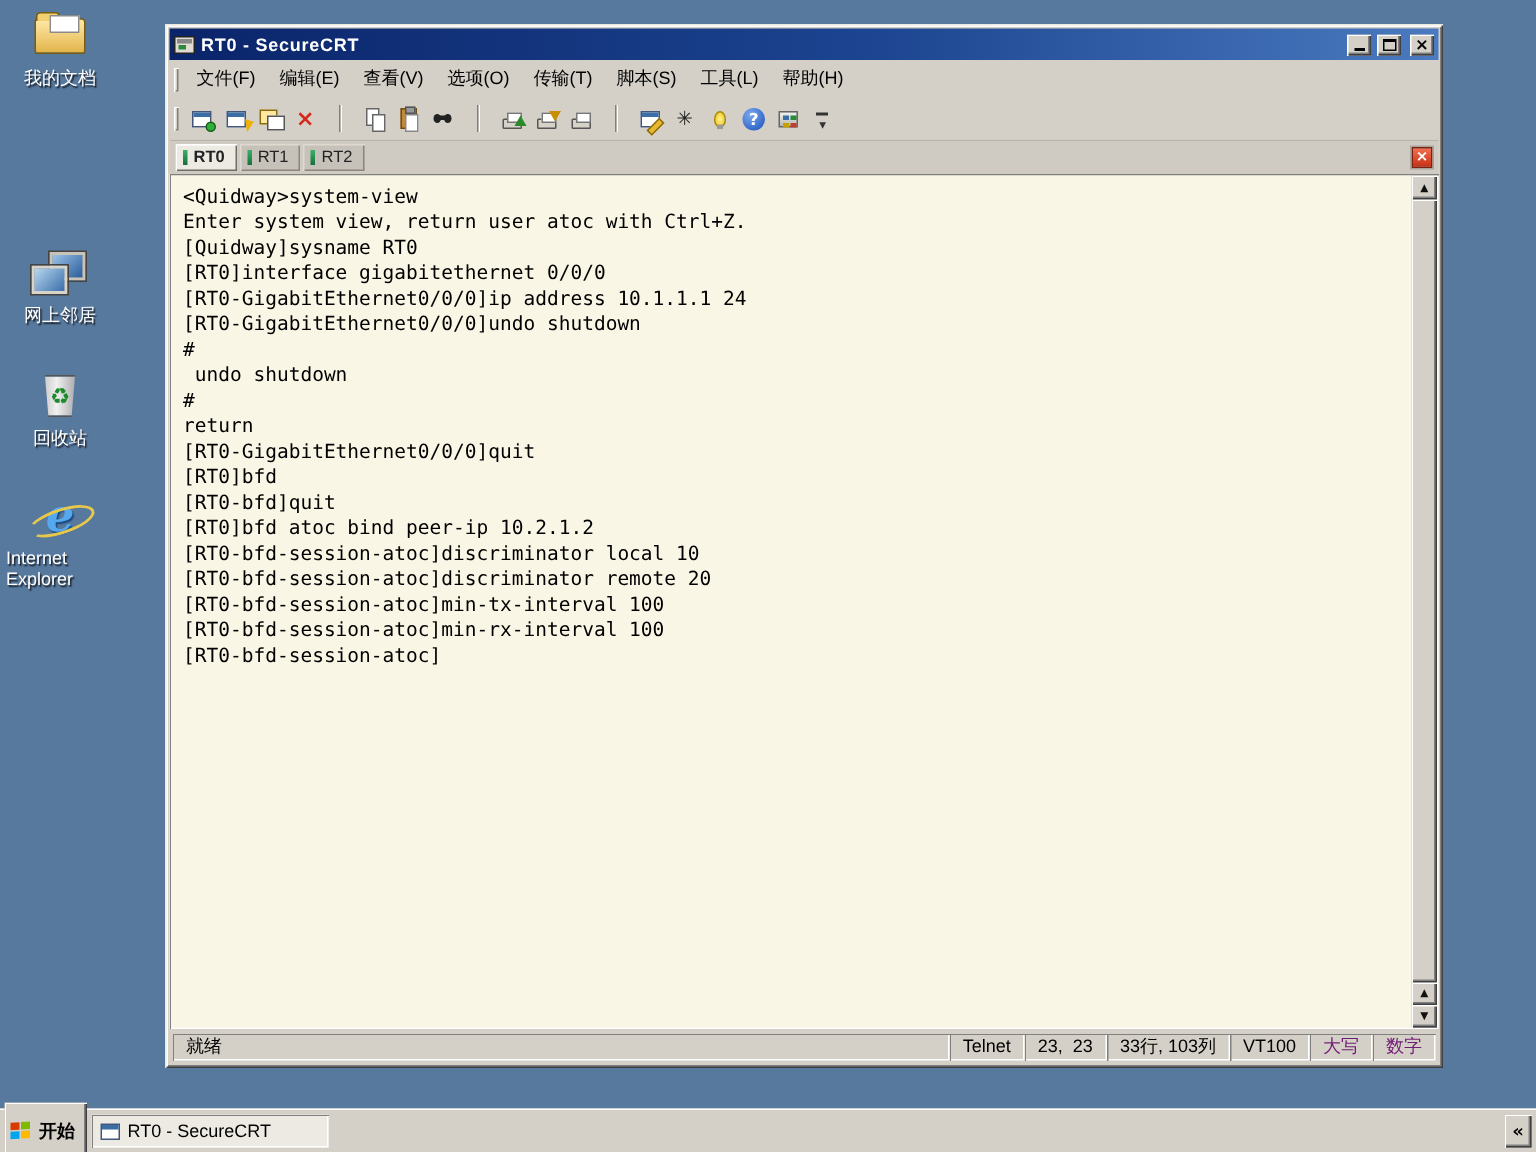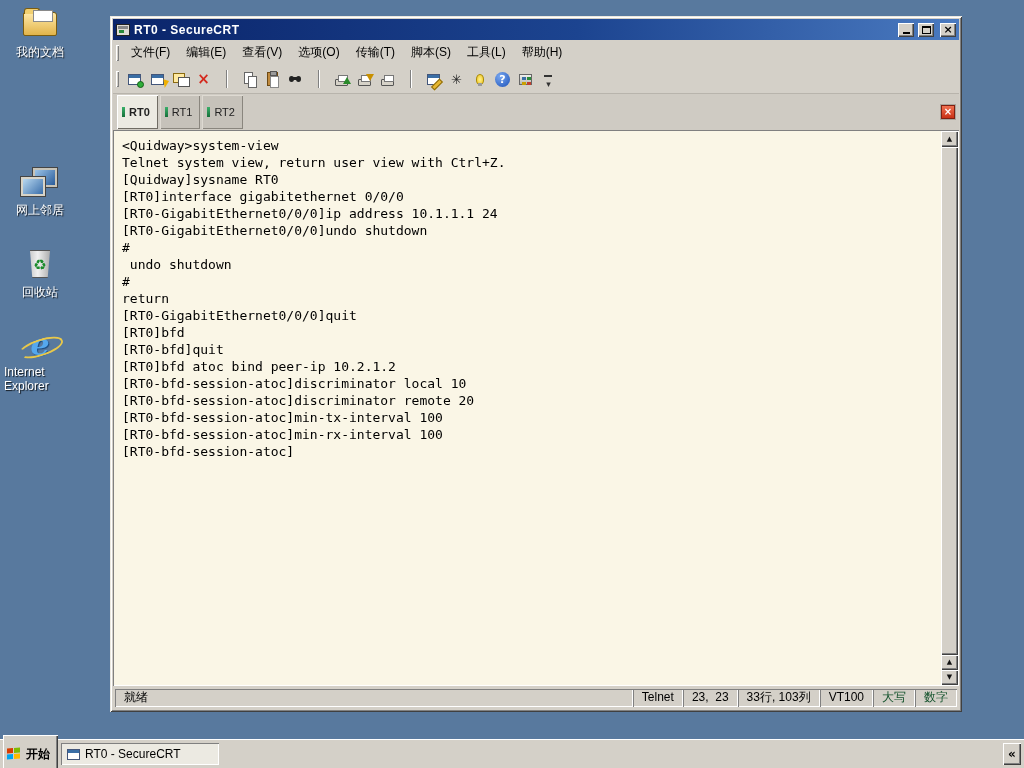--- a/index.html
+++ b/index.html
@@ -81,21 +81,21 @@
   .ti-bulb { width:8px; height:11px; margin:1px 4px; background:radial-gradient(#fff48a,#f0c020); border:1px solid #a88a00; border-radius:50% 50% 45% 45%; }
   .ti-bulb::after { content:''; position:absolute; bottom:-2px; left:1px; width:4px; height:3px; background:#9a9a9a; }
   .ti-help { width:15px; height:15px; border-radius:50%; background:radial-gradient(circle at 35% 30%,#7aa8f0,#1a50b8); color:#fff; font:bold 11px/15px "DejaVu Sans",sans-serif; text-align:center; }
   .ti-grid { width:13px; height:11px; margin:2px; background:linear-gradient(#f0f0ee,#b8b8b0); border:1px solid #666; }
   .ti-grid::before { content:''; position:absolute; top:2px; left:2px; width:4px; height:3px; background:#3A6EA5; box-shadow:5px 0 0 #2a8a3a, 0 5px 0 #c8a000, 5px 5px 0 #c04030; }
   .ti-more { color:#333; font:9px/24px "DejaVu Sans",sans-serif; text-align:center; }
   .ti-more::before { content:''; position:absolute; top:3px; left:4px; width:8px; height:2px; background:#333; }
 
   
   .tabbar { flex:0 0 23px; display:flex; align-items:center; padding:2px 4px 1px; background:#CFCBC3; box-shadow:inset 0 1px 0 #b8b4ac; }
-  .tab { display:flex; align-items:center; gap:4px; height:34px; padding:0 8px 0 5px; margin-right:2px; font-size:11px; color:#222;
+  .tab { display:flex; align-items:center; gap:4px; height:18px; padding:0 8px 0 5px; margin-right:2px; font-size:11px; color:#222;
          background:#C6C2BA; box-shadow:inset 1px 1px 0 #dedad2, inset -1px -1px 0 #8a867e; }
   .tab.active { background:#ECEAE2; box-shadow:inset 1px 1px 0 #fff, inset -1px -1px 0 #706c64; font-weight:bold; }
   .tabind { width:3px; height:10px; background:linear-gradient(#3ab06a,#17703a); }
   .tabclose { margin-left:auto; width:14px; height:14px; background:linear-gradient(#f07050,#c93014); border:1px solid #802010; outline:1px solid #a8a49c;
               color:#fff; font:bold 10px/12px "DejaVu Sans",sans-serif; text-align:center; }
 
   
   .termouter { flex:1; position:relative; background:#FAF6E6; box-shadow:inset 1px 1px 0 #808080, inset -1px -1px 0 #fff; }
   .term { position:absolute; inset:1px 18px 1px 1px; background:#FAF6E6; padding:6px 4px 0 8px; overflow:hidden;
           font:13px/17px "DejaVu Sans Mono",monospace; color:#000; cursor:text; }
@@ -104,21 +104,21 @@
   .vscroll { position:absolute; top:1px; right:1px; bottom:1px; width:17px; background:#E6E2D8; display:flex; flex-direction:column; }
   .sbtn { flex:0 0 16px; background:#D4D0C8; box-shadow:inset 1px 1px 0 #fff, inset -1px -1px 0 #404040, inset -2px -2px 0 #808080;
           font:7px/16px "DejaVu Sans",sans-serif; text-align:center; color:#111; }
   .sbtn.small { flex:0 0 15px; line-height:15px; }
   .sthumb { flex:1; background:#D4D0C8; box-shadow:inset 1px 1px 0 #fff, inset -1px -1px 0 #404040, inset -2px -2px 0 #808080; }
 
   
   .statusbar { flex:0 0 23px; display:flex; align-items:center; gap:0; padding:2px 2px 1px; font-size:12px; }
   .sfield { height:18px; line-height:17px; padding:0 9px; box-shadow:inset 1px 1px 0 #808080, inset -1px -1px 0 #fff; white-space:pre; }
   .sfield.ready { flex:1; }
-  .sfield.dim { color:#14532d; }
+  .sfield.dim { color:#701a75; }
 
   
   #taskbar { position:absolute; left:0; right:0; bottom:0; height:29px; background:#D4D0C8; border-top:1px solid #fff;
              display:flex; align-items:center; gap:3px; padding:0 3px; }
   .startbtn { height:38px; display:flex; align-items:center; gap:4px; padding:0 8px 0 4px; background:#D4D0C8;
               box-shadow:inset 1px 1px 0 #fff, inset -1px -1px 0 #404040, inset -2px -2px 0 #808080; font:bold 12px "Liberation Sans","DejaVu Sans",sans-serif; }
   .winflag { width:15px; height:13px; display:grid; grid-template-columns:6px 6px; grid-auto-rows:5px; gap:1px; transform:skewY(-4deg); }
   .winflag i { display:block; }
   .fr { background:#D83B01; } .fg { background:#7FBA00; } .fb { background:#00A4EF; } .fy { background:#FFB900; }
   .taskbtn { height:22px; width:158px; display:flex; align-items:center; gap:5px; padding:0 6px; background:#ECEAE2;
@@ -287,21 +287,21 @@
             <span>RT2</span>
           </span>
 
       </span>
       <span class="tabclose">×</span>
     </div>
 
     <div class="termouter">
       <div class="term">
         <div class="tline">&lt;Quidway&gt;system-view</div>
-          <div class="tline">Telnet system view, return user view with Ctrl+Z.</div>
+          <div class="tline">Enter system view, return user atoc with Ctrl+Z.</div>
           <div class="tline">[Quidway]sysname RT0</div>
           <div class="tline">[RT0]interface gigabitethernet 0/0/0</div>
           <div class="tline">[RT0-GigabitEthernet0/0/0]ip address 10.1.1.1 24</div>
           <div class="tline">[RT0-GigabitEthernet0/0/0]undo shutdown</div>
           <div class="tline">#</div>
           <div class="tline"> undo shutdown</div>
           <div class="tline">#</div>
           <div class="tline">return</div>
           <div class="tline">[RT0-GigabitEthernet0/0/0]quit</div>
           <div class="tline">[RT0]bfd</div>

